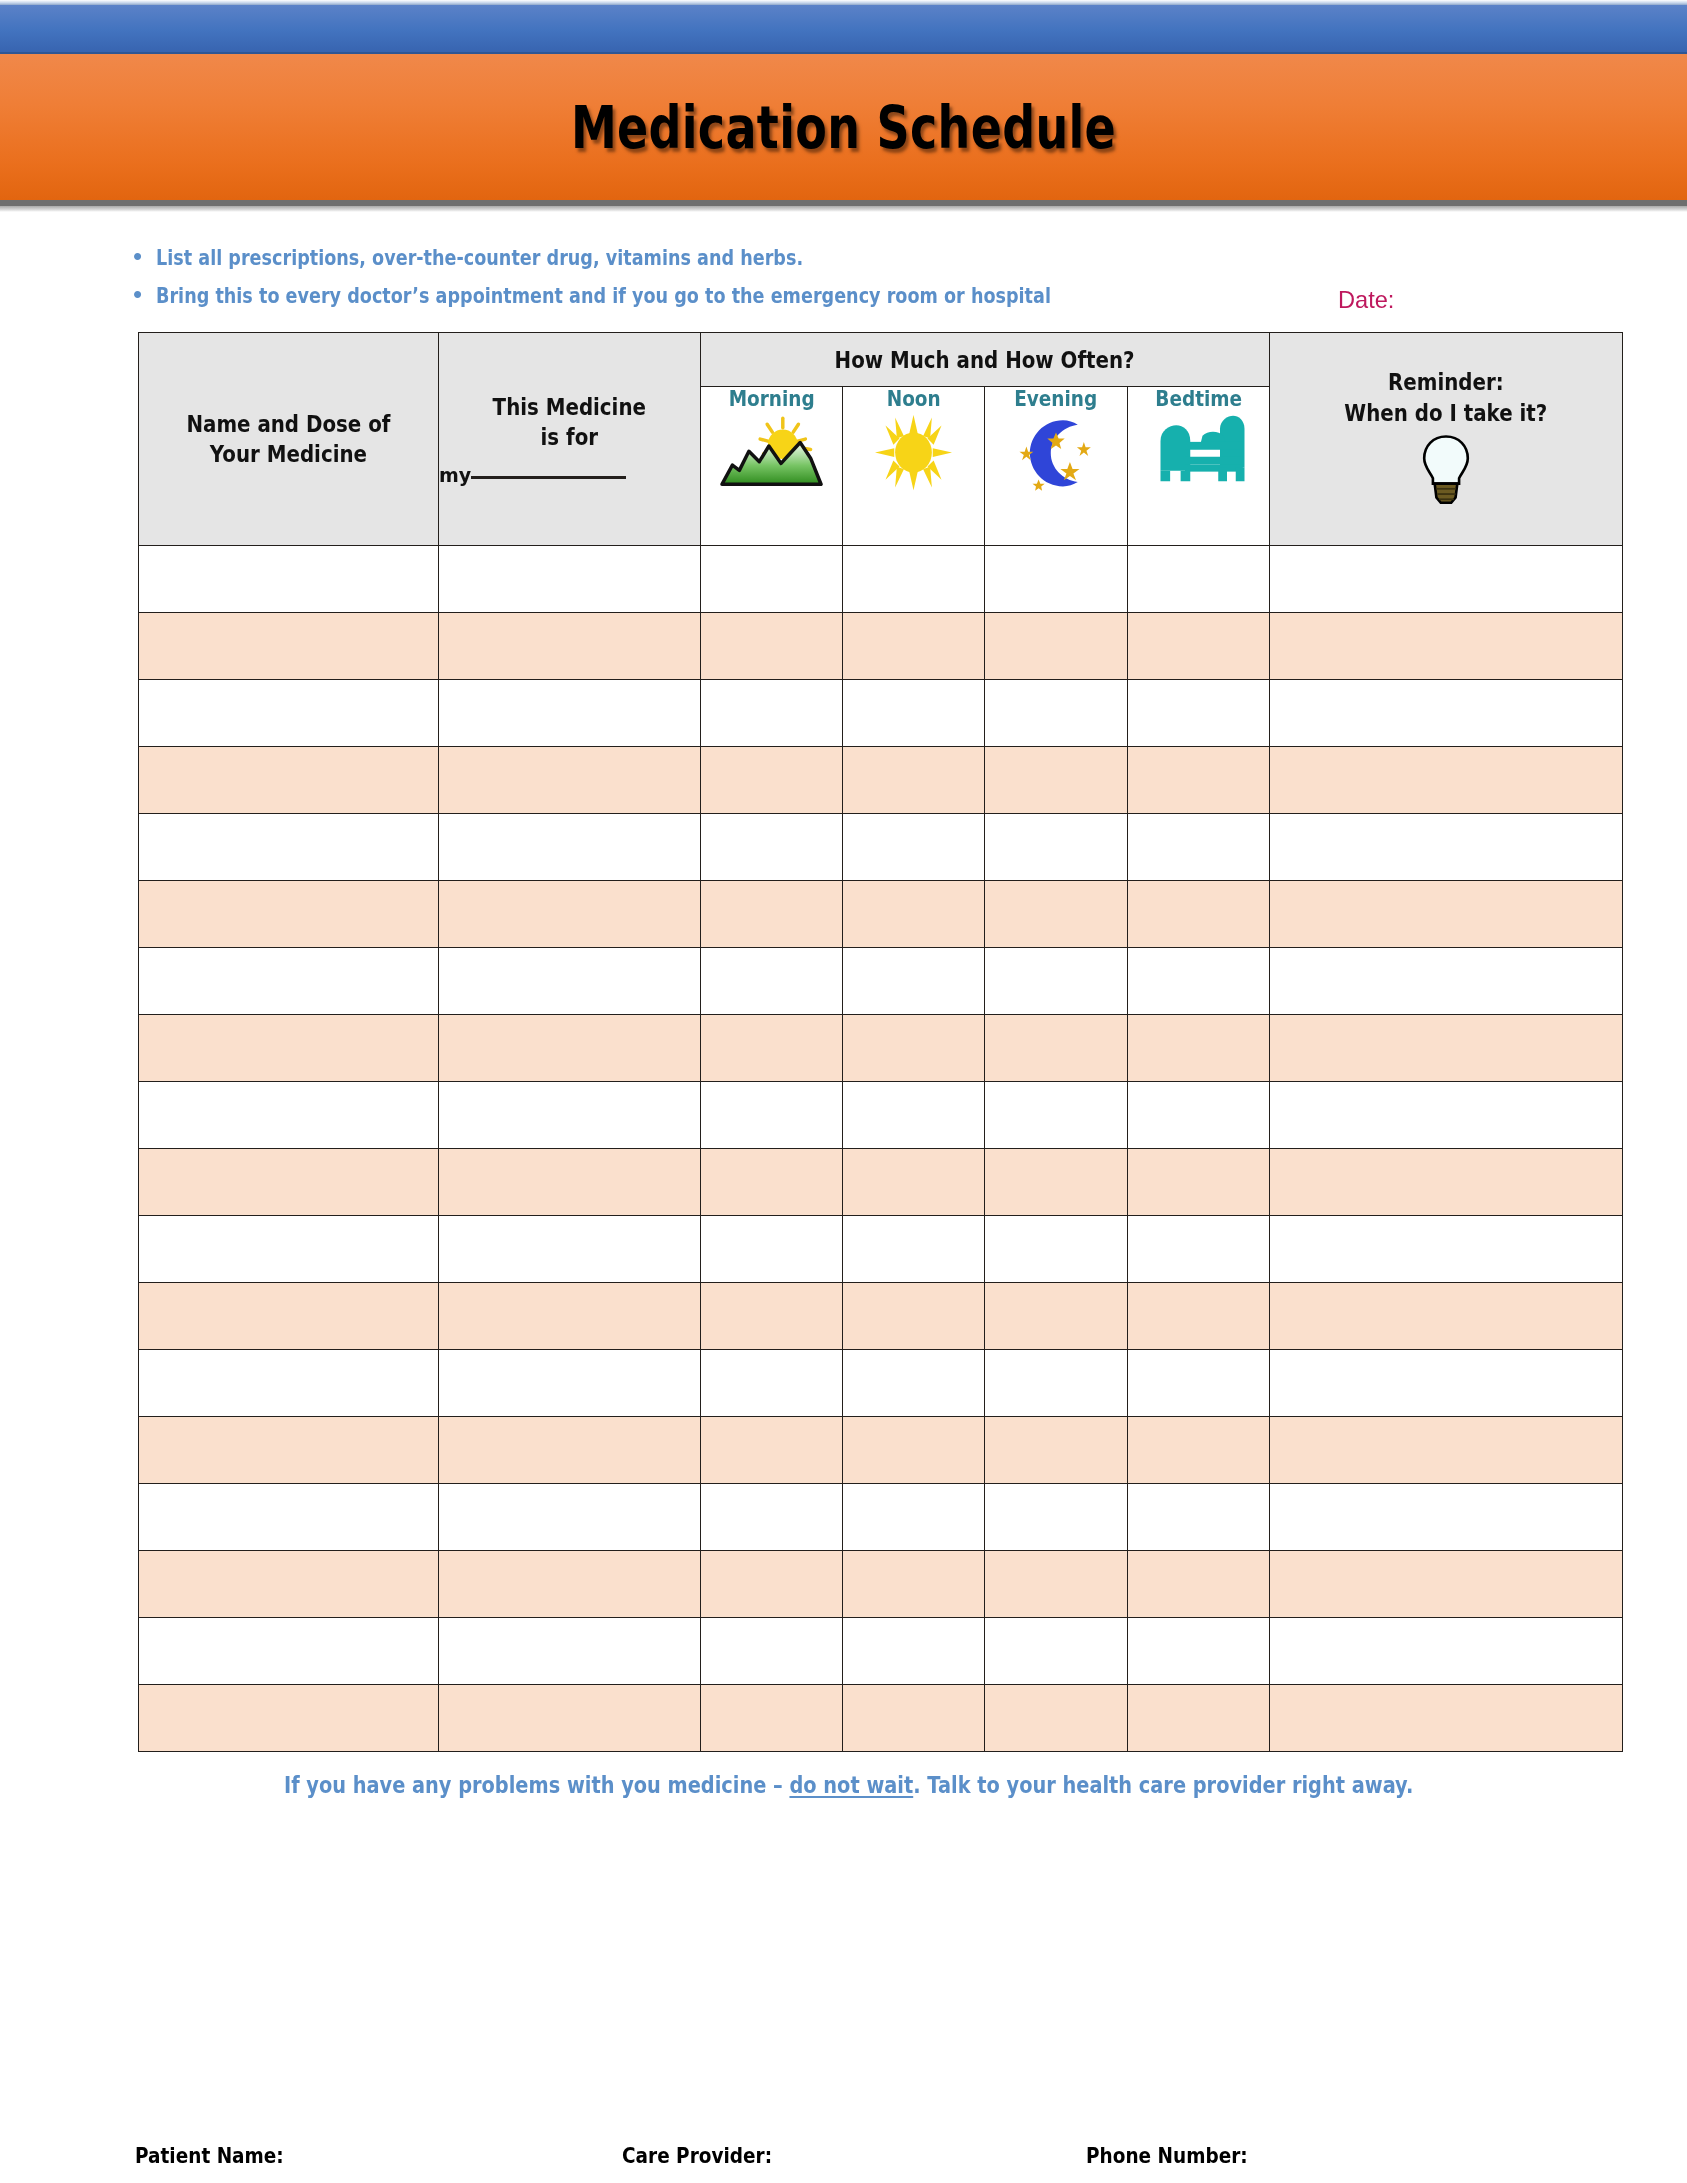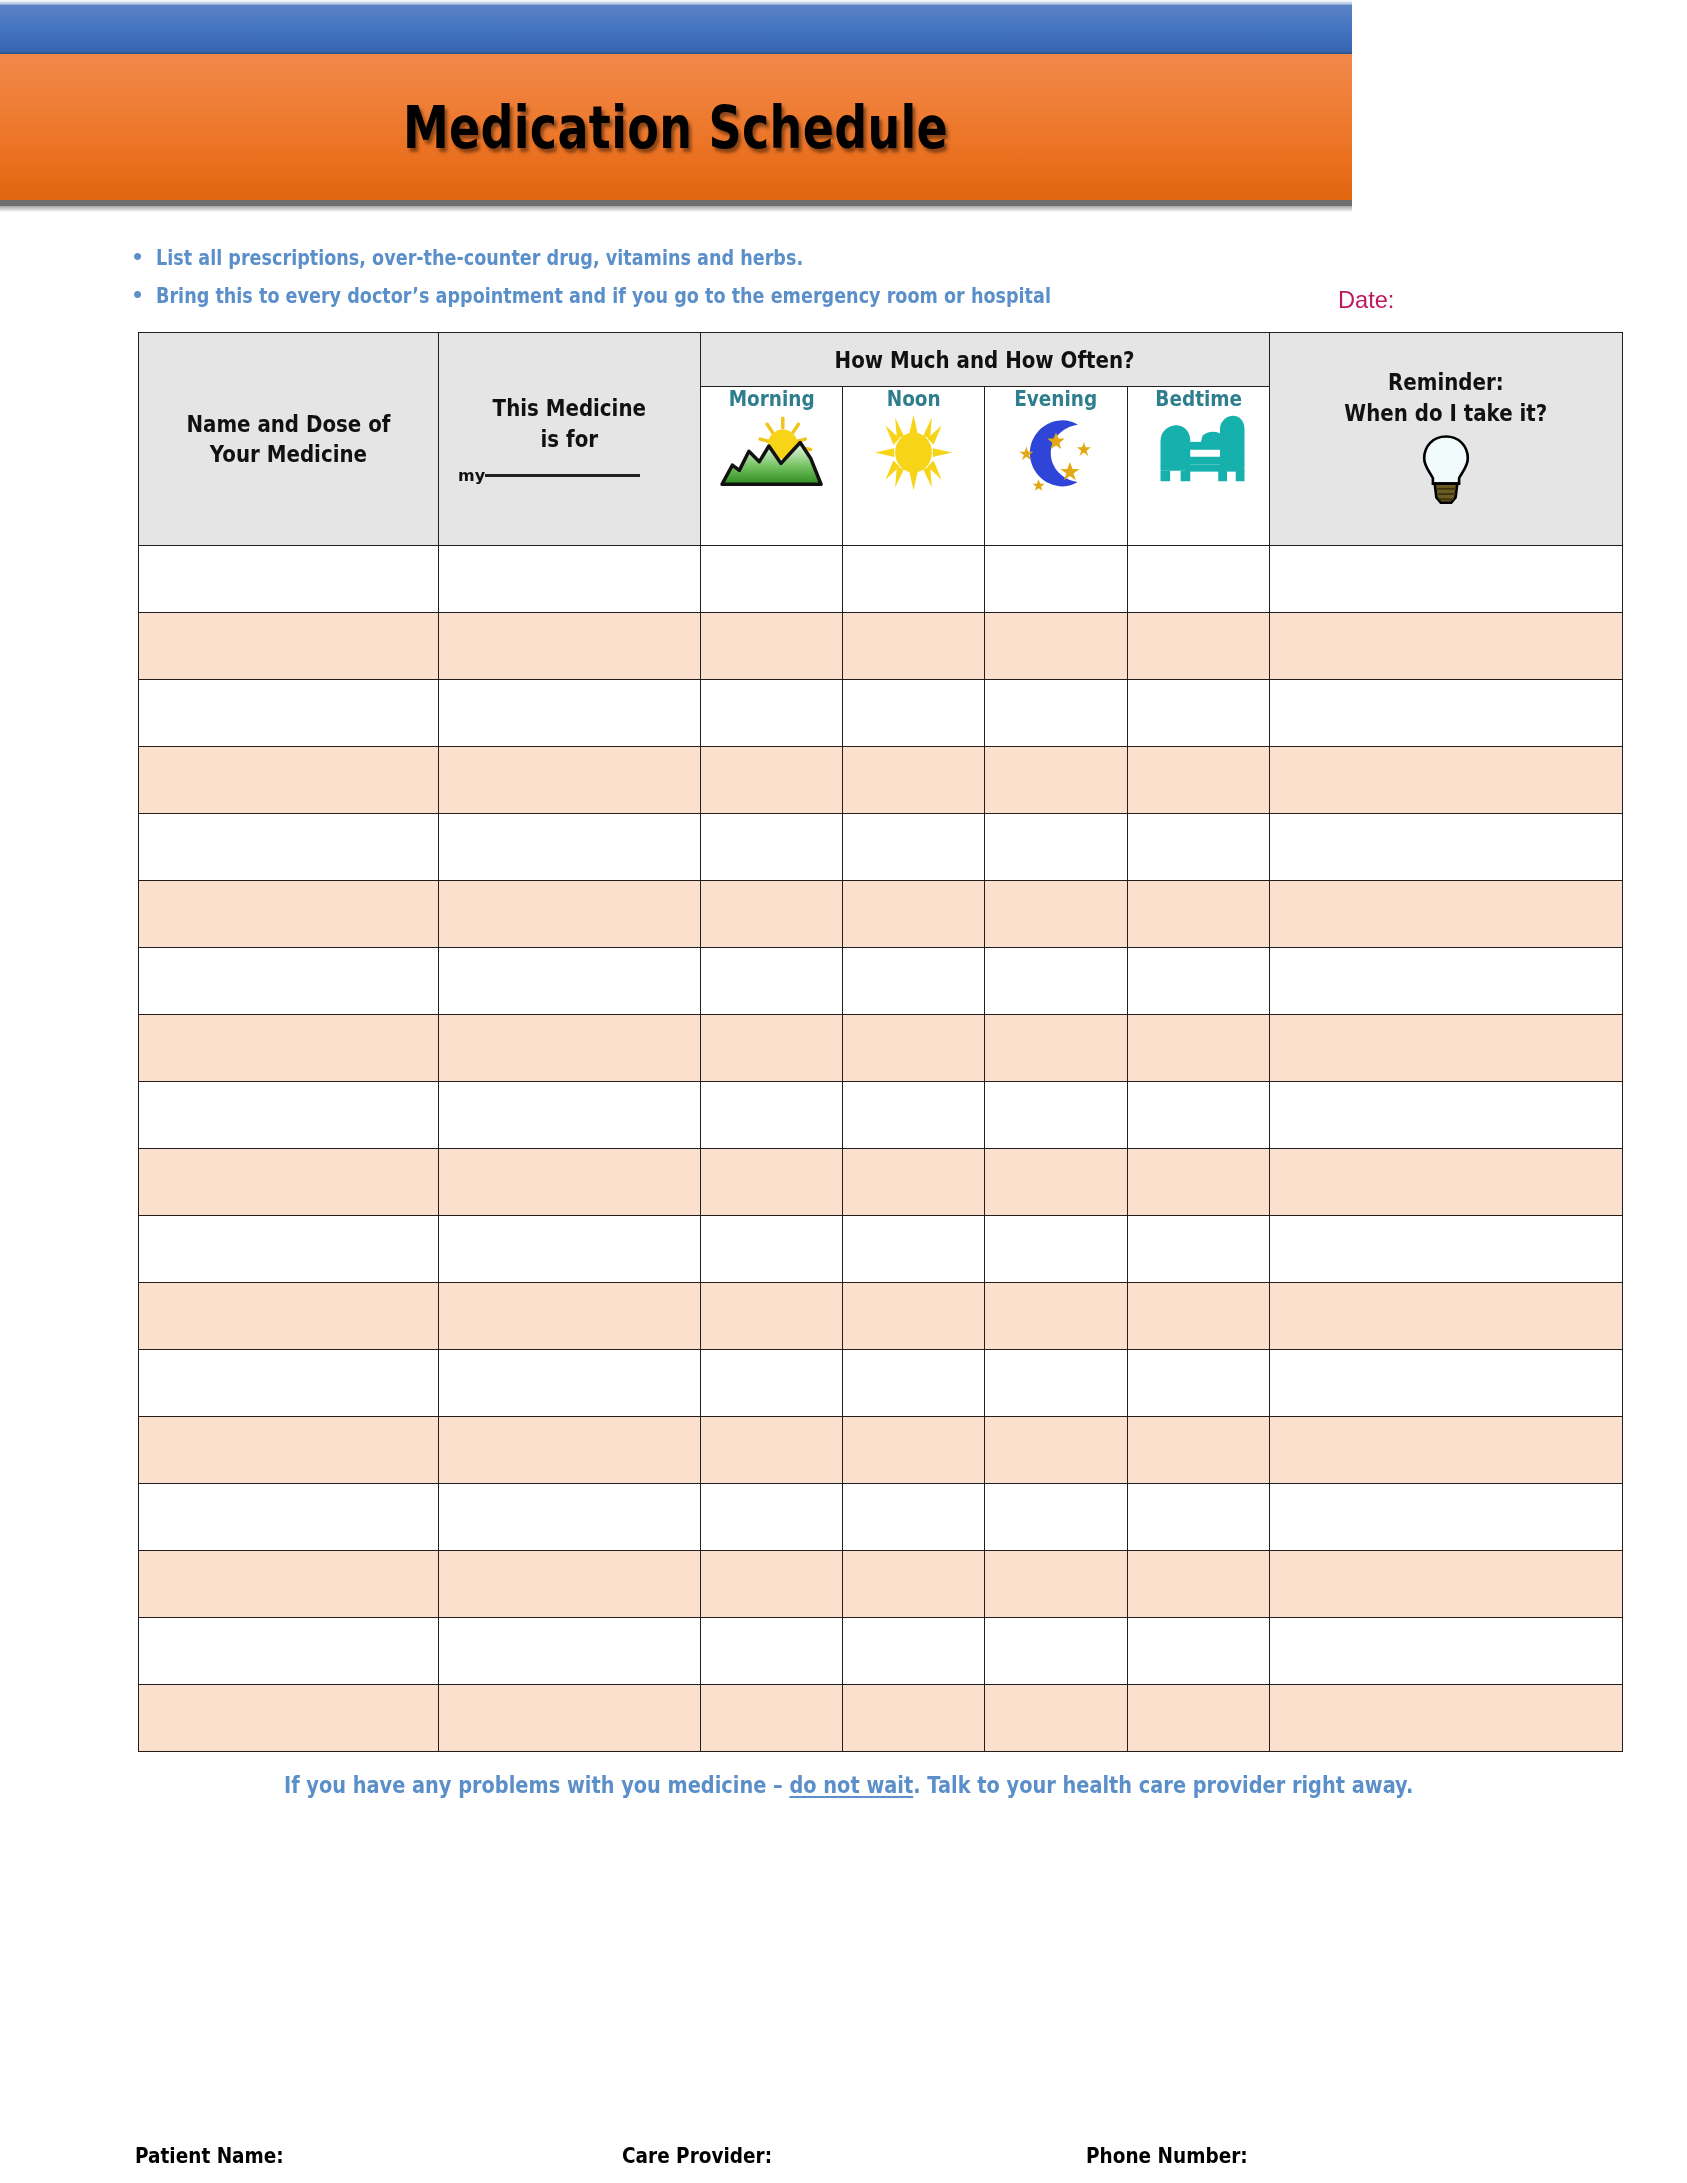--- a/index.html
+++ b/index.html
@@ -8,21 +8,21 @@
     background: #ffffff;
   }
   body {
     width: 1687px; height: 2184px;
     font-family: "Liberation Sans", sans-serif;
     position: relative;
     overflow: hidden;
   }
 
   
-  .banner-wrap { position: relative; width: 1352px; }
+  .banner-wrap { position: relative; width: 1687px; }
   .banner-topline {
     height: 5.2px;
     background: linear-gradient(to bottom, #ffffff 0%, #c3d3ea 60%, #8fa7c9 100%);
   }
   .banner-blue {
     height: 49px;
     background: linear-gradient(to bottom, #5b82c8 0%, #4273bf 55%, #3864b0 100%);
     border-bottom: 2.6px solid #2f5694;
   }
   .banner-orange {
@@ -119,23 +119,23 @@
   }
   .tod-icon { display: block; margin: 0 auto; }
 
   .myline {
     display: inline-block;
     border-bottom: 3.5px solid #231f1c;
     width: 155px; height: 0.9px;
     vertical-align: 3.5px;
   }
   .my-wrap {
-    display: block; text-align: left; margin-left: 19px; margin-top: 12.2px;
-    font-family: "DejaVu Sans", sans-serif;
-    font-weight: bold; font-size: 16px; color: #111111;
+    display: block; text-align: left; margin-top: 12.2px;
+    font-family: "DejaVu Sans", sans-serif;
+    font-weight: bold; font-size: 19px; color: #111111;
   }
 
   .bulb-wrap { display: block; margin-top: 5.2px; }
 
   tr.body-row td { height: 67px; }
   tr.row-white td { background: #ffffff; }
   tr.row-peach td { background: #fae0cd; }
 
   
   .warning {

